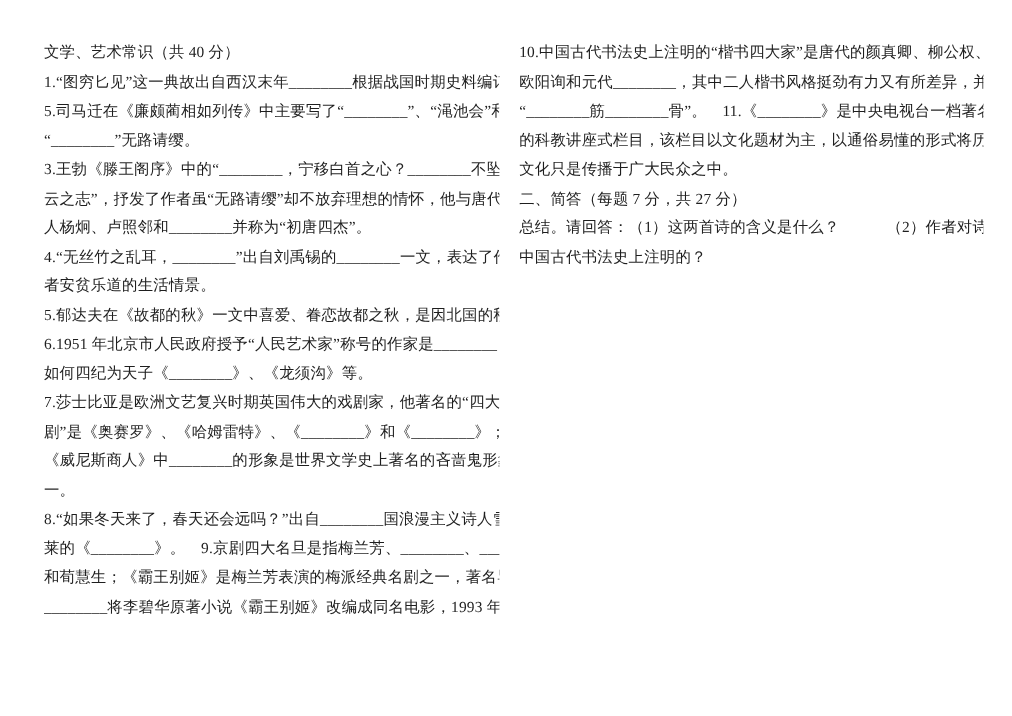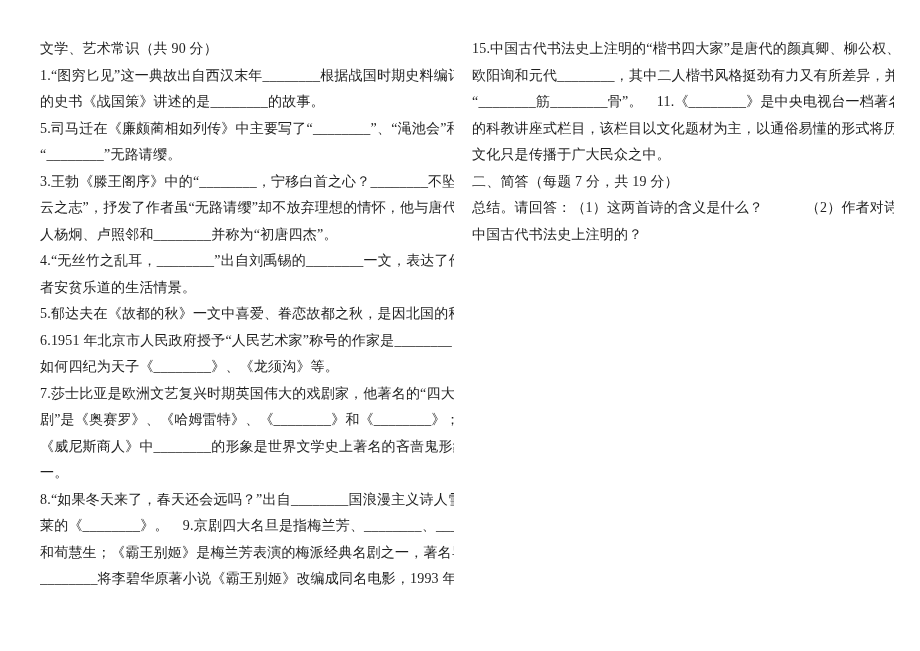--- a/index.html
+++ b/index.html
@@ -43,45 +43,44 @@
   .line.fill {
     text-align: justify;
     text-align-last: justify;
   }
 </style>
 </head>
 <body>
 
 <div class="page">
   <div class="column col-left">
-      <div class="line">文学、艺术常识（共 90 分）</div>
+      <div class="line">文学、艺术常识（共 40 分）</div>
       <div class="line fill">1.“图穷匕见”这一典故出自西汉末年________根据战国时期史料编订</div>
-      <div class="line">的史书《战国策》讲述的是________的故事。</div>
       <div class="line fill">5.司马迁在《廉颇蔺相如列传》中主要写了“________”、“渑池会”和</div>
       <div class="line">“________”无路请缨。</div>
       <div class="line fill">3.王勃《滕王阁序》中的“________，宁移白首之心？________不坠青</div>
       <div class="line fill">云之志”，抒发了作者虽“无路请缨”却不放弃理想的情怀，他与唐代诗</div>
       <div class="line">人杨炯、卢照邻和________并称为“初唐四杰”。</div>
       <div class="line fill">4.“无丝竹之乱耳，________”出自刘禹锡的________一文，表达了作</div>
       <div class="line">者安贫乐道的生活情景。</div>
       <div class="line fill">5.郁达夫在《故都的秋》一文中喜爱、眷恋故都之秋，是因北国的秋“特</div>
       <div class="line fill">6.1951 年北京市人民政府授予“人民艺术家”称号的作家是________，</div>
       <div class="line">如何四纪为天子《________》、《龙须沟》等。</div>
       <div class="line fill">7.莎士比亚是欧洲文艺复兴时期英国伟大的戏剧家，他著名的“四大悲</div>
       <div class="line fill">剧”是《奥赛罗》、《哈姆雷特》、《________》和《________》；其喜剧</div>
       <div class="line fill">《威尼斯商人》中________的形象是世界文学史上著名的吝啬鬼形象之</div>
       <div class="line">一。</div>
       <div class="line fill">8.“如果冬天来了，春天还会远吗？”出自________国浪漫主义诗人雪</div>
       <div class="line fill">莱的《________》。　9.京剧四大名旦是指梅兰芳、________、________</div>
       <div class="line fill">和荀慧生；《霸王别姬》是梅兰芳表演的梅派经典名剧之一，著名导演</div>
       <div class="line fill">________将李碧华原著小说《霸王别姬》改编成同名电影，1993 年获戛</div>
     </div>
   <div class="column col-right">
-      <div class="line fill">15.中国古代书法史上注明的“楷书四大家”是唐代的颜真卿、柳公权、</div>
+      <div class="line fill">10.中国古代书法史上注明的“楷书四大家”是唐代的颜真卿、柳公权、</div>
       <div class="line fill">欧阳询和元代________，其中二人楷书风格挺劲有力又有所差异，并称</div>
       <div class="line fill">“________筋________骨”。　11.《________》是中央电视台一档著名</div>
       <div class="line fill">的科教讲座式栏目，该栏目以文化题材为主，以通俗易懂的形式将历史</div>
       <div class="line">文化只是传播于广大民众之中。</div>
-      <div class="line">二、简答（每题 7 分，共 19 分）</div>
+      <div class="line">二、简答（每题 7 分，共 27 分）</div>
       <div class="line fill">总结。请回答：（1）这两首诗的含义是什么？　　　（2）作者对诗中所</div>
       <div class="line">中国古代书法史上注明的？</div>
     </div>
 </div>
 
 </body></html>

